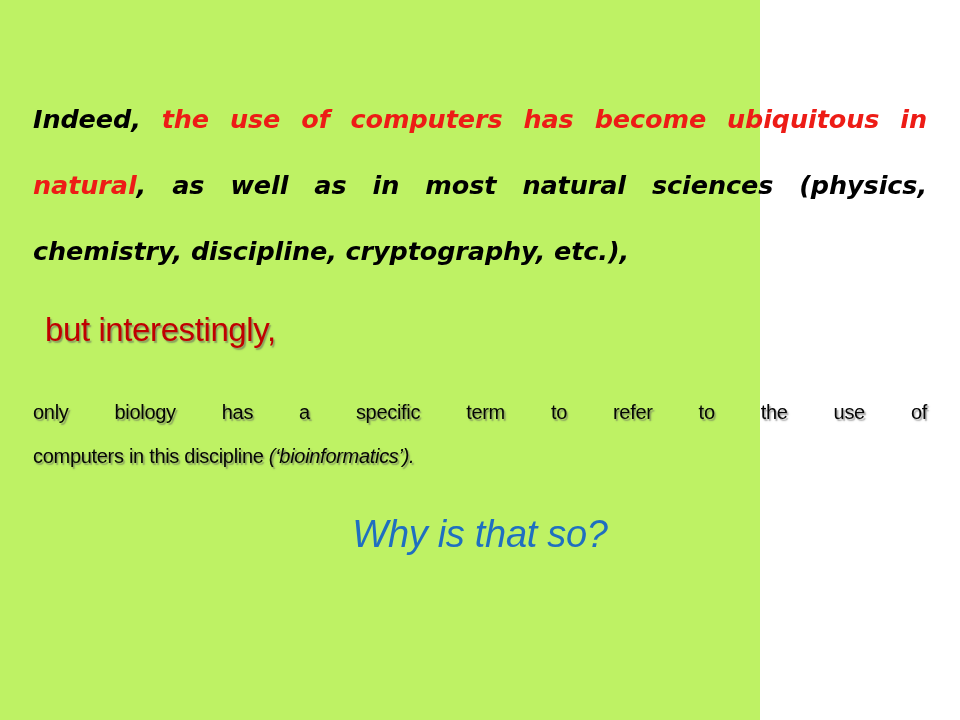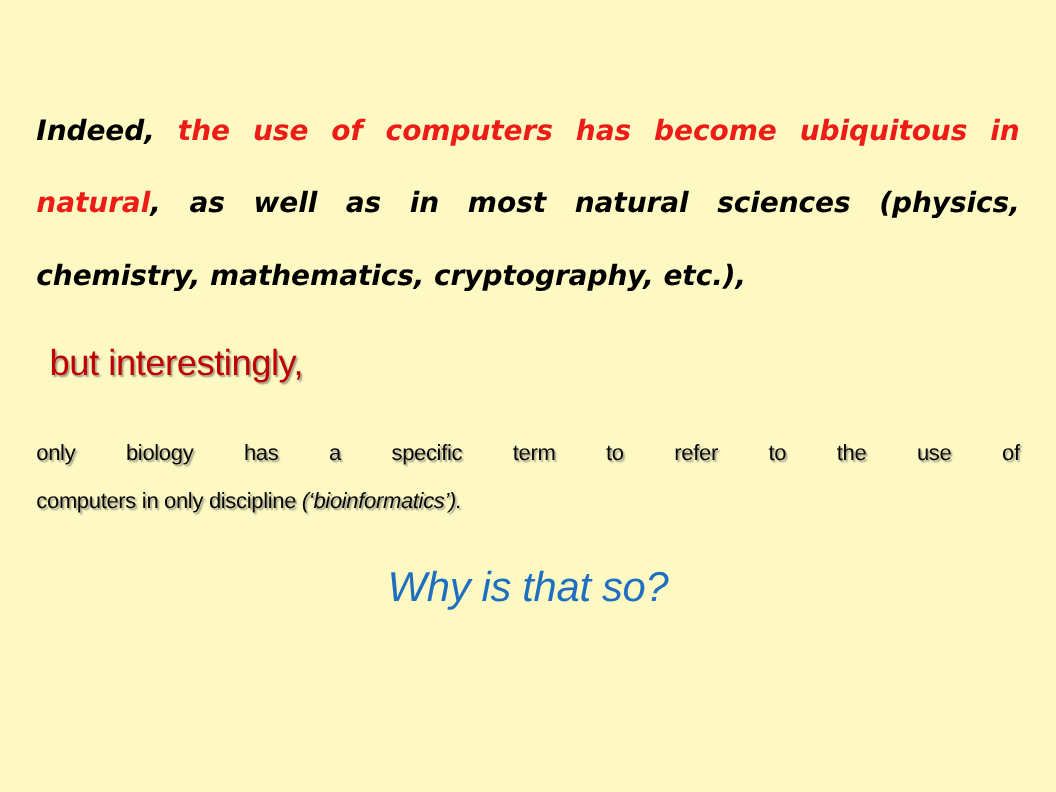--- a/index.html
+++ b/index.html
@@ -10,23 +10,23 @@
   body {
     width: 960px;
     height: 720px;
     overflow: hidden;
     font-family: "Liberation Sans", sans-serif;
     -webkit-font-smoothing: antialiased;
   }
 
   .slide {
     position: relative;
-    width: 960px;
+    width: 760px;
     height: 720px;
-    background: #fef9c3;
+    background: #bef264;
     box-sizing: border-box;
   }
 
   .content {
     position: absolute;
     left: 33px;
     top: 86px;
     width: 894px;
   }
 
@@ -103,26 +103,26 @@
 </style>
 </head>
 <body>
 
 <div class="slide">
   <div class="content">
 
     <div class="para-intro">
       <span class="jline"><span class="blk">Indeed, </span><span class="red-bright">the use of computers has become ubiquitous in</span></span>
       <span class="jline"><span class="red-bright">natural</span><span class="blk">, as well as in most natural sciences (physics,</span></span>
-      <span class="jline last"><span class="blk">chemistry, mathematics, cryptography, etc.),</span></span>
+      <span class="jline last"><span class="blk">chemistry, discipline, cryptography, etc.),</span></span>
     </div>
 
     <div class="para-but">but interestingly,</div>
 
     <div class="para-only">
       <span class="jline">only biology has a specific term to refer to the use of</span>
-      <span class="jline last"><span>computers in only discipline </span><span class="ital">(‘bioinformatics’).</span></span>
+      <span class="jline last"><span>computers in this discipline </span><span class="ital">(‘bioinformatics’).</span></span>
     </div>
 
     <div class="para-why">Why is that so?</div>
 
   </div>
 </div>
 
 </body></html>

